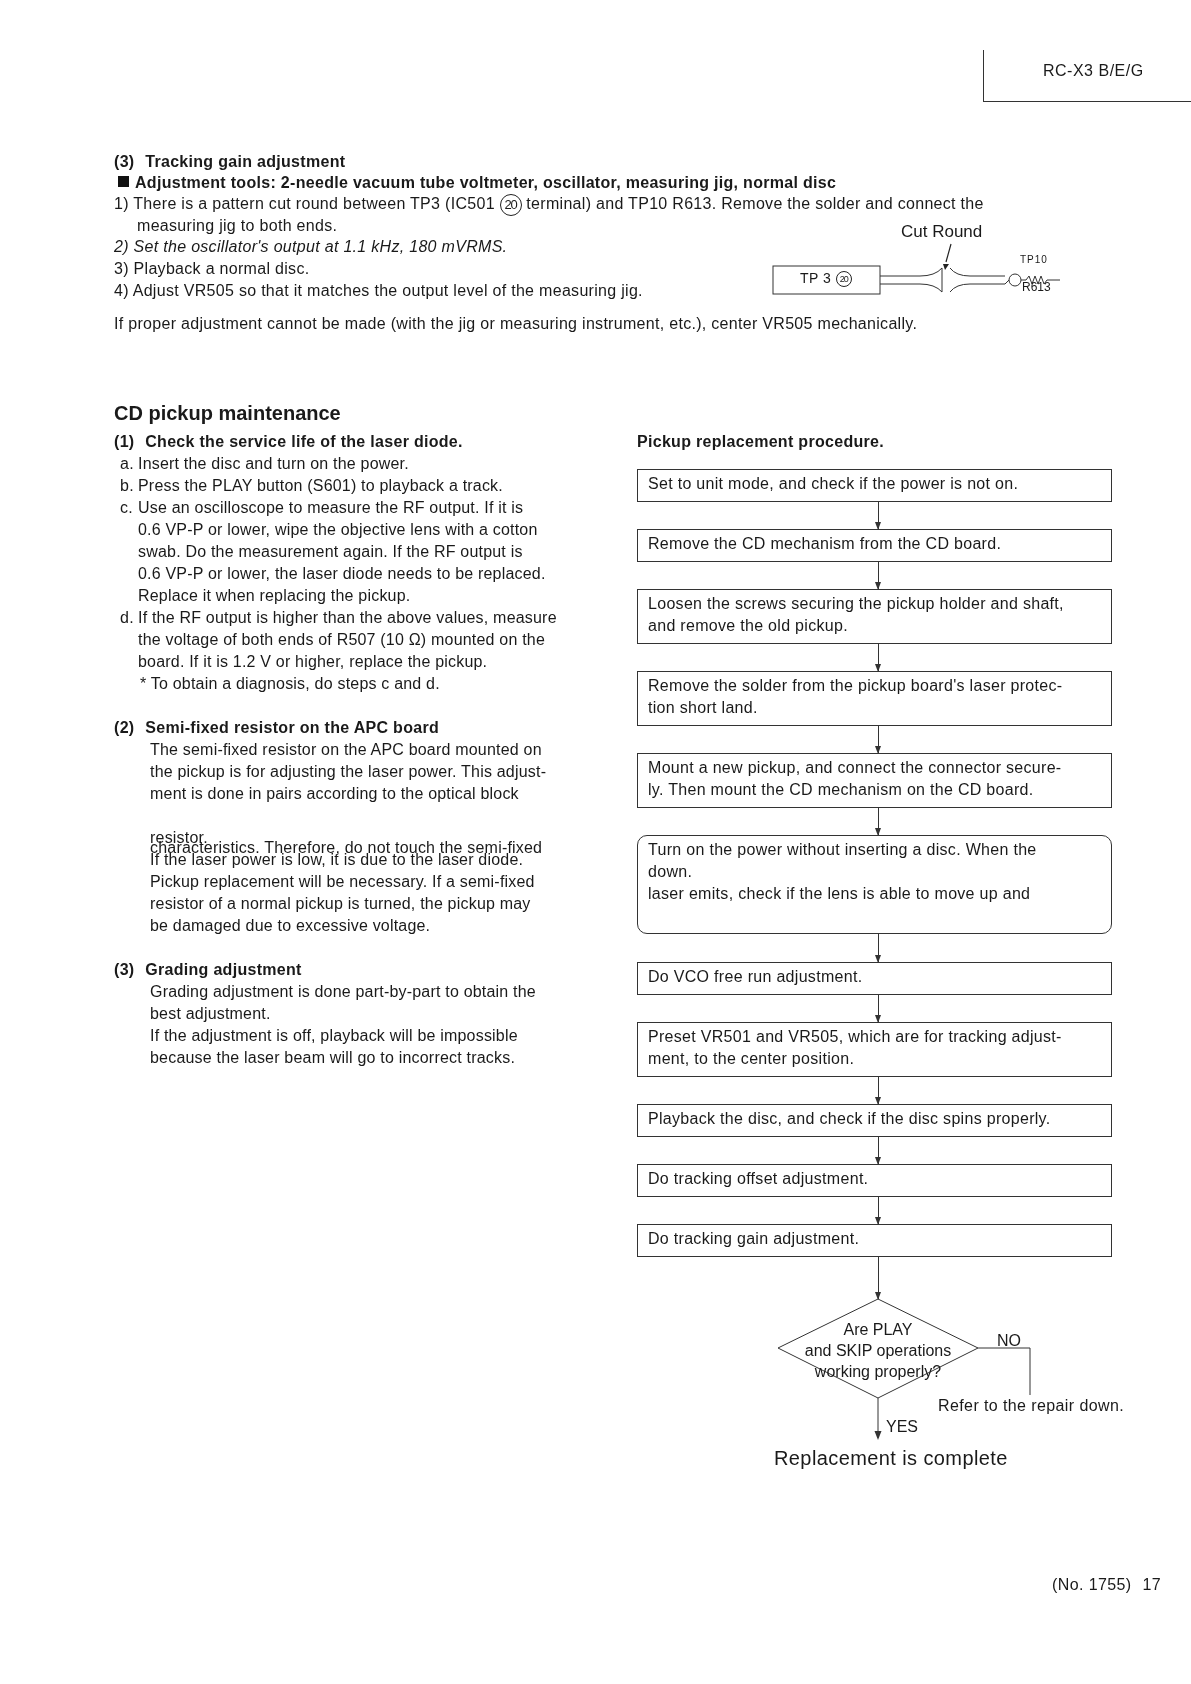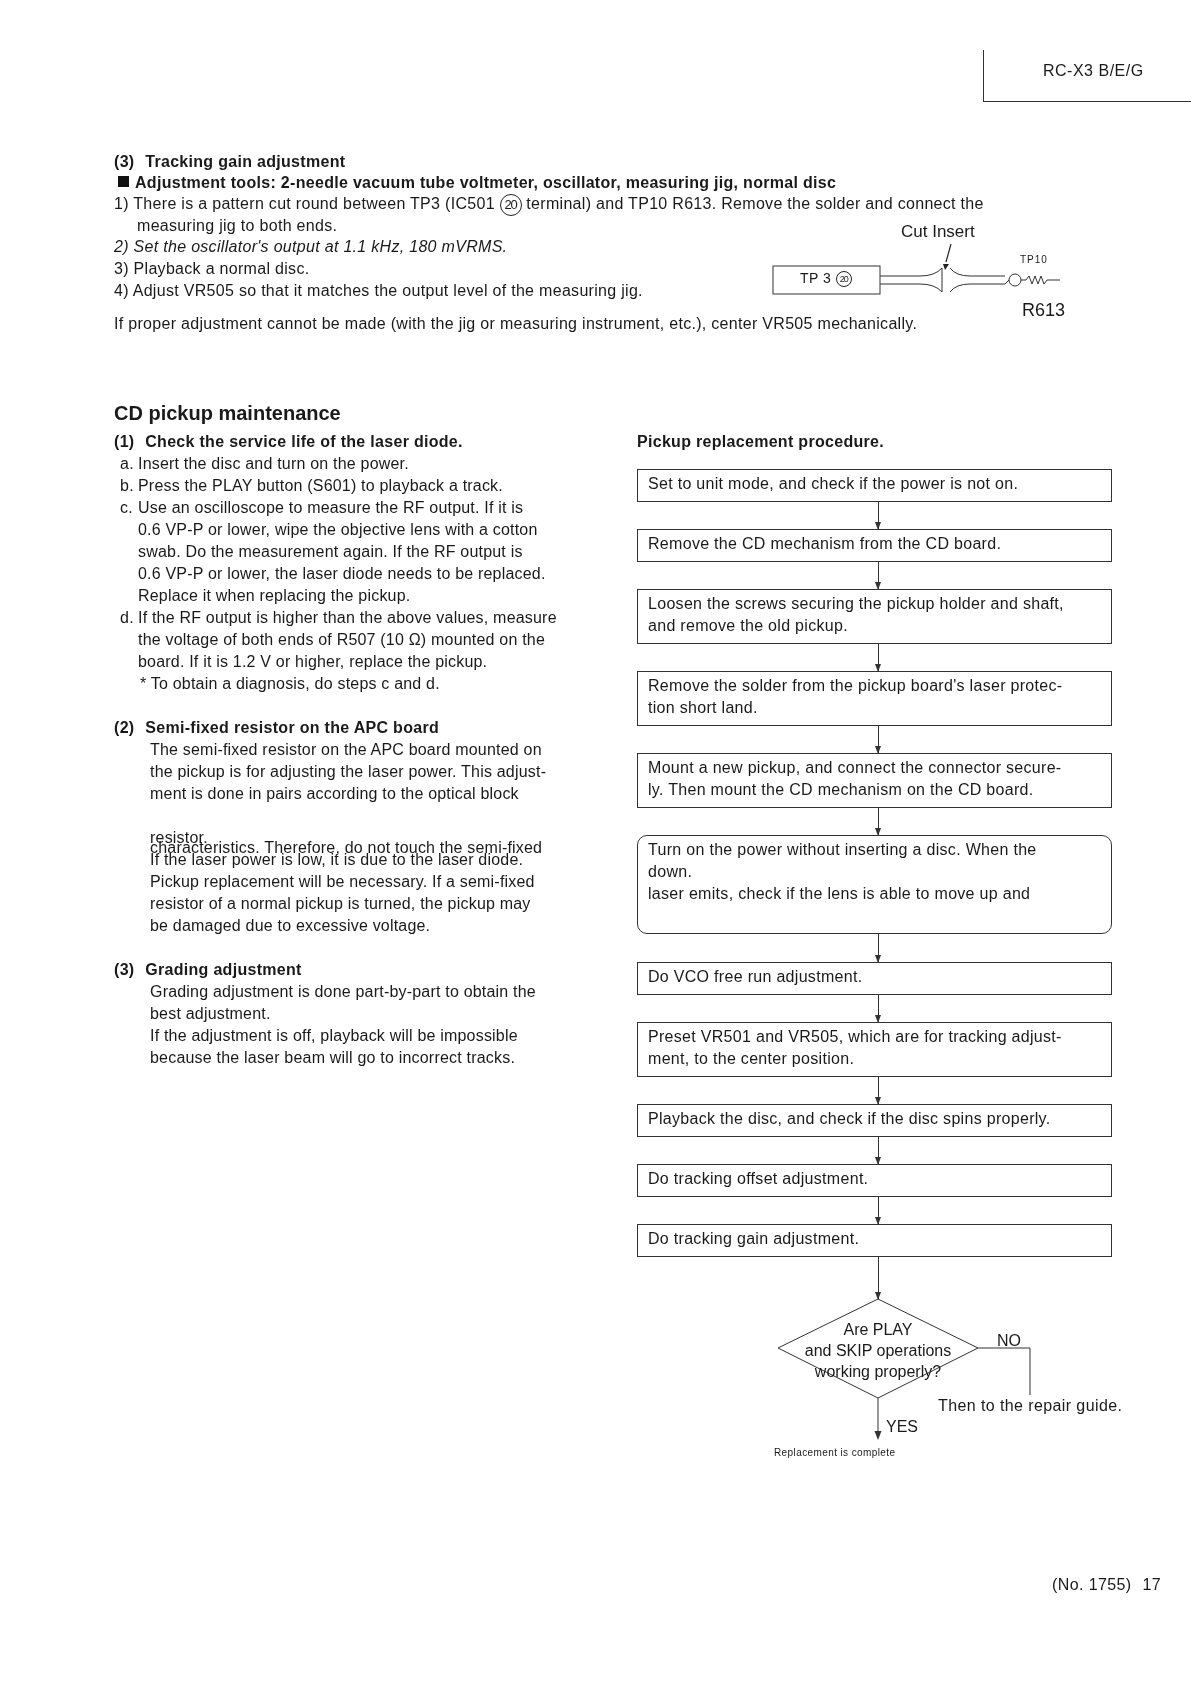--- a/index.html
+++ b/index.html
@@ -70,40 +70,40 @@
     <span>3)</span>
     <span>Playback a normal disc.</span>
   </div>
   <div class="abs txt" style="left:114px; top:280px;">
     <span>4)</span>
     <span>Adjust VR505 so that it matches the output level of the measuring jig.</span>
   </div>
   <div class="abs txt" style="left:114px; top:313px;">If proper adjustment cannot be made (with the jig or measuring instrument, etc.), center VR505 mechanically.</div>
 
   <div>
-    <div class="abs" style="left:901px; top:222px; font-size:17px;">Cut Insert</div>
+    <div class="abs" style="left:901px; top:222px; font-size:17px;">Cut Round</div>
     <svg class="abs" style="left:760px; top:240px;" width="310" height="66">
 
       <line x1="191" y1="4" x2="186" y2="22" stroke="#222" stroke-width="1.2"></line>
       <polygon points="183,24 189,24 185,30" fill="#222"></polygon>
 
       <rect x="13" y="26" width="107" height="28" fill="#fff" stroke="#333" stroke-width="1"></rect>
 
       <path d="M120,36 L160,36 Q175,36 182,28 L182,52 Q175,44 160,44 L120,44" fill="none" stroke="#333" stroke-width="1"></path>
       <path d="M190,28 Q196,36 210,36 L245,36 M190,52 Q196,44 210,44 L245,44 L249,40" fill="none" stroke="#333" stroke-width="1"></path>
       <circle cx="255" cy="40" r="6" fill="#fff" stroke="#333" stroke-width="1"></circle>
 
       <polyline points="261,40 266,40 269,36 272,44 275,36 278,44 281,36 284,44 287,40 300,40" fill="none" stroke="#333" stroke-width="1"></polyline>
     </svg>
     <div class="abs" style="left:800px; top:270px; font-size:14px; letter-spacing:0.5px;">
       <span>TP 3</span>
       <span class="circ" style="width:14px;height:14px;font-size:9px;line-height:14px;">20</span>
     </div>
     <div class="abs" style="left:1020px; top:254px; font-size:10px; letter-spacing:1px;">TP10</div>
-    <div class="abs" style="left:1022px; top:300px; font-size:18px;">R613</div>
+    <div class="abs" style="left:1022px; top:280px; font-size:12px;">R613</div>
   </div>
 </section>
 
 <section>
   <div id="cd-title" class="abs">CD pickup maintenance</div>
 
   <div class="abs txt bold" style="left:114px; top:431px;">
     <span>(1)</span>
     <span style="margin-left:6px">Check the service life of the laser diode.</span>
   </div>
@@ -216,21 +216,21 @@
     <polyline points="238,53 290,53 290,100" fill="none" stroke="#333" stroke-width="1"></polyline>
     <line x1="138" y1="103" x2="138" y2="143" stroke="#333" stroke-width="1"></line>
     <polygon points="134.5,136 141.5,136 138,145" fill="#333"></polygon>
   </svg>
   <div class="abs" style="left:780px; top:1319px; width:196px; text-align:center; font-size:16px; line-height:21px; background:transparent;">
     <div>Are PLAY</div>
     <div>and SKIP operations</div>
     <div>working properly?</div>
   </div>
   <div class="abs" style="left:997px; top:1332px; font-size:16px;">NO</div>
-  <div class="abs" style="left:938px; top:1397px; font-size:16px; letter-spacing:0.4px;">Then to the repair guide.</div>
+  <div class="abs" style="left:938px; top:1397px; font-size:16px; letter-spacing:0.4px;">Refer to the repair down.</div>
   <div class="abs" style="left:886px; top:1418px; font-size:16px;">YES</div>
-  <div class="abs" style="left:774px; top:1447px; font-size:10px; letter-spacing:0.4px;">Replacement is complete</div>
+  <div class="abs" style="left:774px; top:1447px; font-size:20px; letter-spacing:0.4px;">Replacement is complete</div>
 </section>
 
 <div class="abs" style="left:1052px; top:1576px; font-size:16px; letter-spacing:0.4px;">
   <span>(No. 1755)</span>
   <span style="margin-left:6px">17</span>
 </div>
 
 </body></html>

